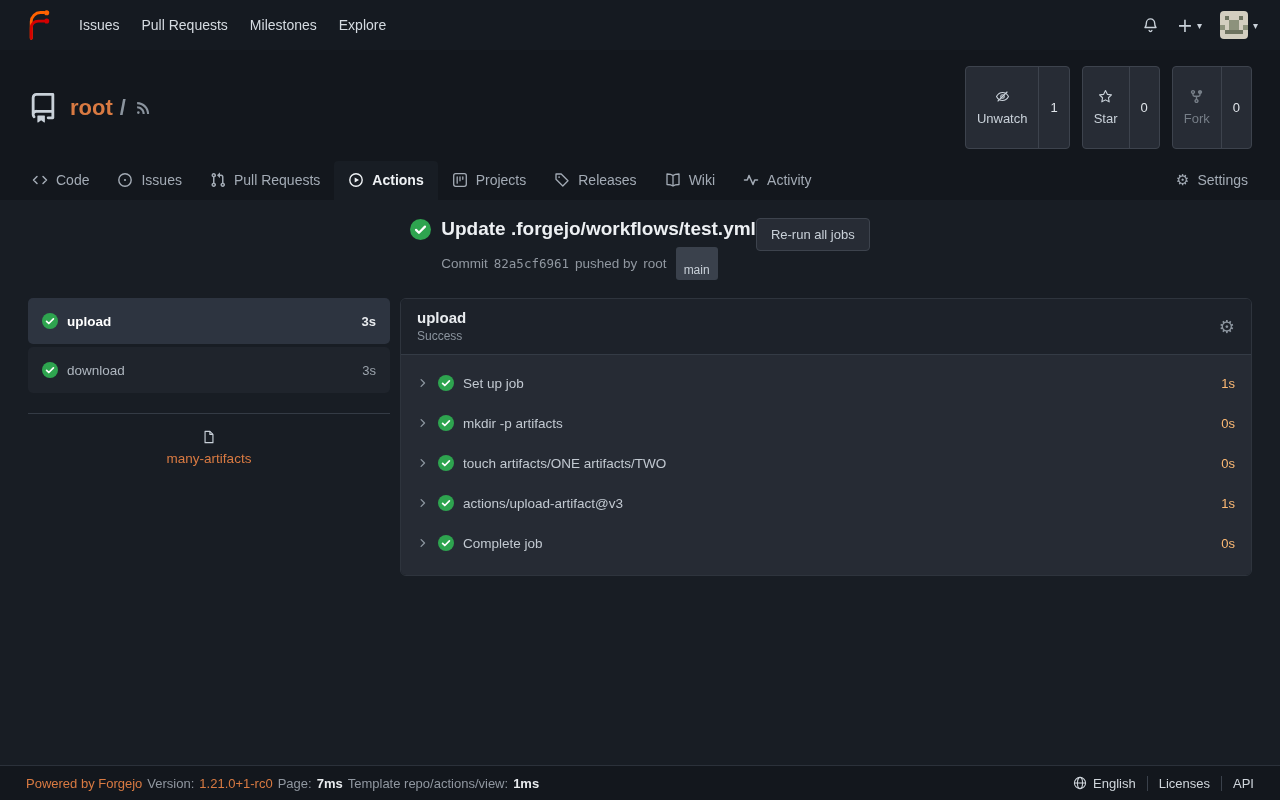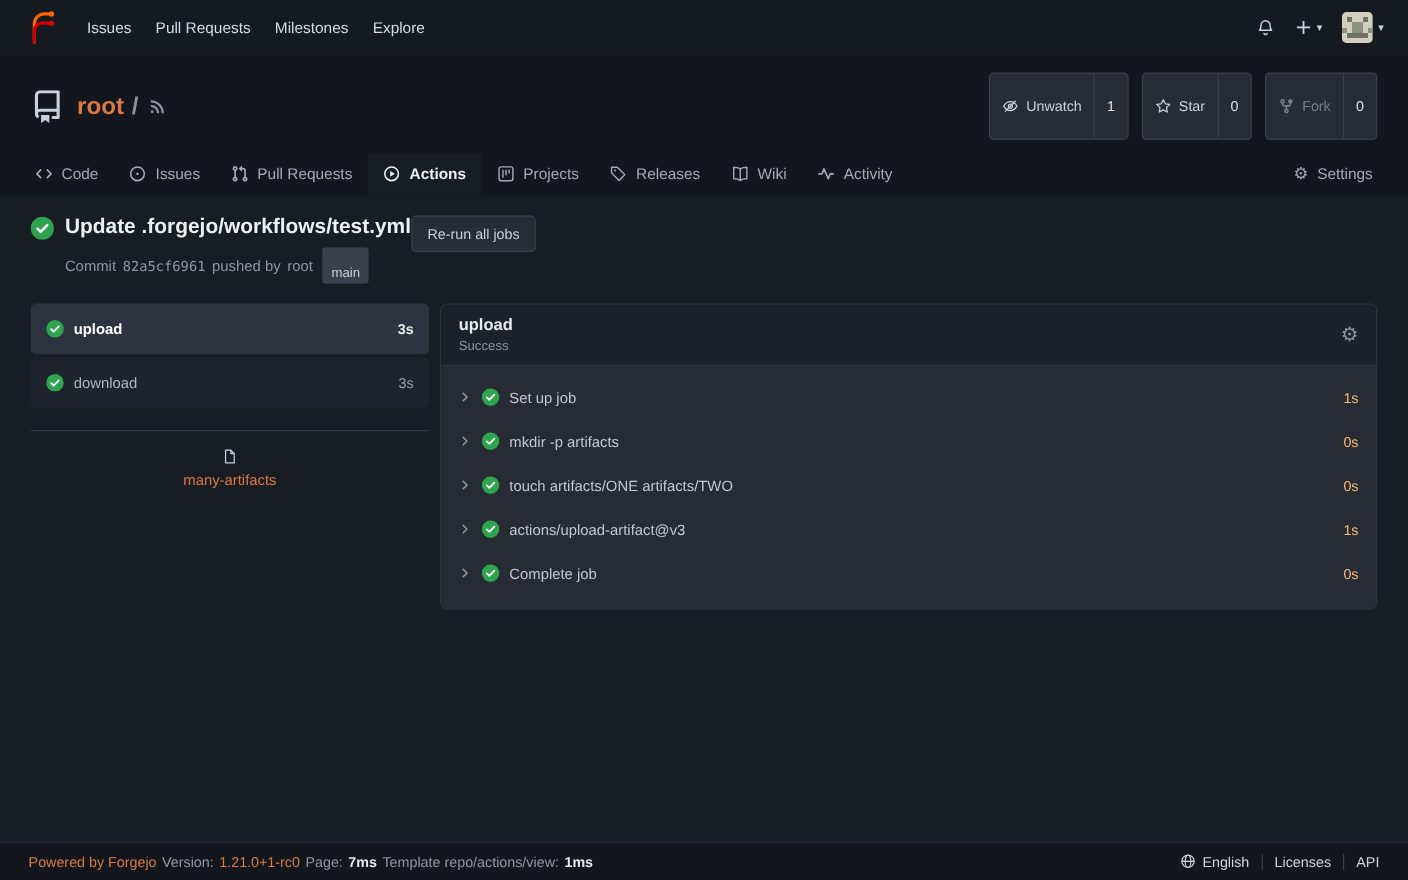--- a/index.html
+++ b/index.html
@@ -36,39 +36,39 @@
   .repo-title { font-size: 22px; display: flex; align-items: center; gap: 7px; }
   .repo-title a { color: #d97a42; text-decoration: none; cursor: pointer; }
   .repo-title .sep { color: #8b949e; }
   .repo-title .repo-name-link { font-weight: 600; }
   .rss { color: #8b949e; margin-left: 10px; display: flex; cursor: pointer; }
   .repo-actions { margin-left: auto; display: flex; gap: 12px; }
   .pill-btn {
     display: flex; align-items: stretch; border: 1px solid #3d434d; background: #272c35;
     border-radius: 4px; overflow: hidden; font-size: 13px; color: #c9d1d9; cursor: pointer;
   }
-  .pill-main { display: flex; align-items: center; gap: 7px; padding: 22px 11px; }
+  .pill-main { display: flex; align-items: center; gap: 7px; padding: 22px 11px; flex-direction: column; }
   .pill-count { display: flex; align-items: center; padding: 6px 11px; border-left: 1px solid #3d434d; color: #dfe4e9; }
   .pill-btn.disabled .pill-main { color: #767e87; }
   .pill-icon { display: flex; }
 
   
   .tabs-row { display: flex; align-items: flex-end; padding: 0 18px; margin-top: 12px; }
   .tab {
     display: flex; align-items: center; gap: 8px; padding: 11px 14px 12px;
     color: #a3abb5; font-size: 14px; cursor: pointer; border-radius: 4px 4px 0 0;
   }
   .tab .ticon { display: flex; }
   .tab.active { background: #181d24; color: #eef1f4; font-weight: 600; }
   .tabs-spacer { flex: 1; }
   .gear-glyph { font-family: "DejaVu Sans", sans-serif; font-size: 15px; line-height: 1; }
 
   
   .content { flex: 1; padding: 18px 28px 0; overflow: hidden; }
-  .run-header { display: flex; justify-content: flex-start; align-items: flex-start; }
+  .run-header { display: flex; justify-content: center; align-items: flex-start; }
   .run-title-row { display: flex; align-items: center; gap: 10px; }
   .run-title { font-size: 19px; font-weight: 700; color: #edf0f3; }
   .commit-line { margin: 7px 0 0 31px; color: #9097a0; font-size: 13.5px; display: flex; align-items: center; gap: 6px; }
   .sha { font-family: "DejaVu Sans Mono", monospace; font-size: 12.5px; cursor: pointer; }
   .pusher-link { cursor: pointer; }
   .badge-main { background: #3a414c; color: #c9d1d9; font-size: 12px; padding: 16px 8px 3px; border-radius: 3px; margin-left: 3px; cursor: pointer; }
   .rerun-btn {
     border: 1px solid #3d434d; background: #272c35; color: #c9d1d9;
     padding: 8px 14px; border-radius: 4px; font-size: 13px; cursor: pointer;
   }

